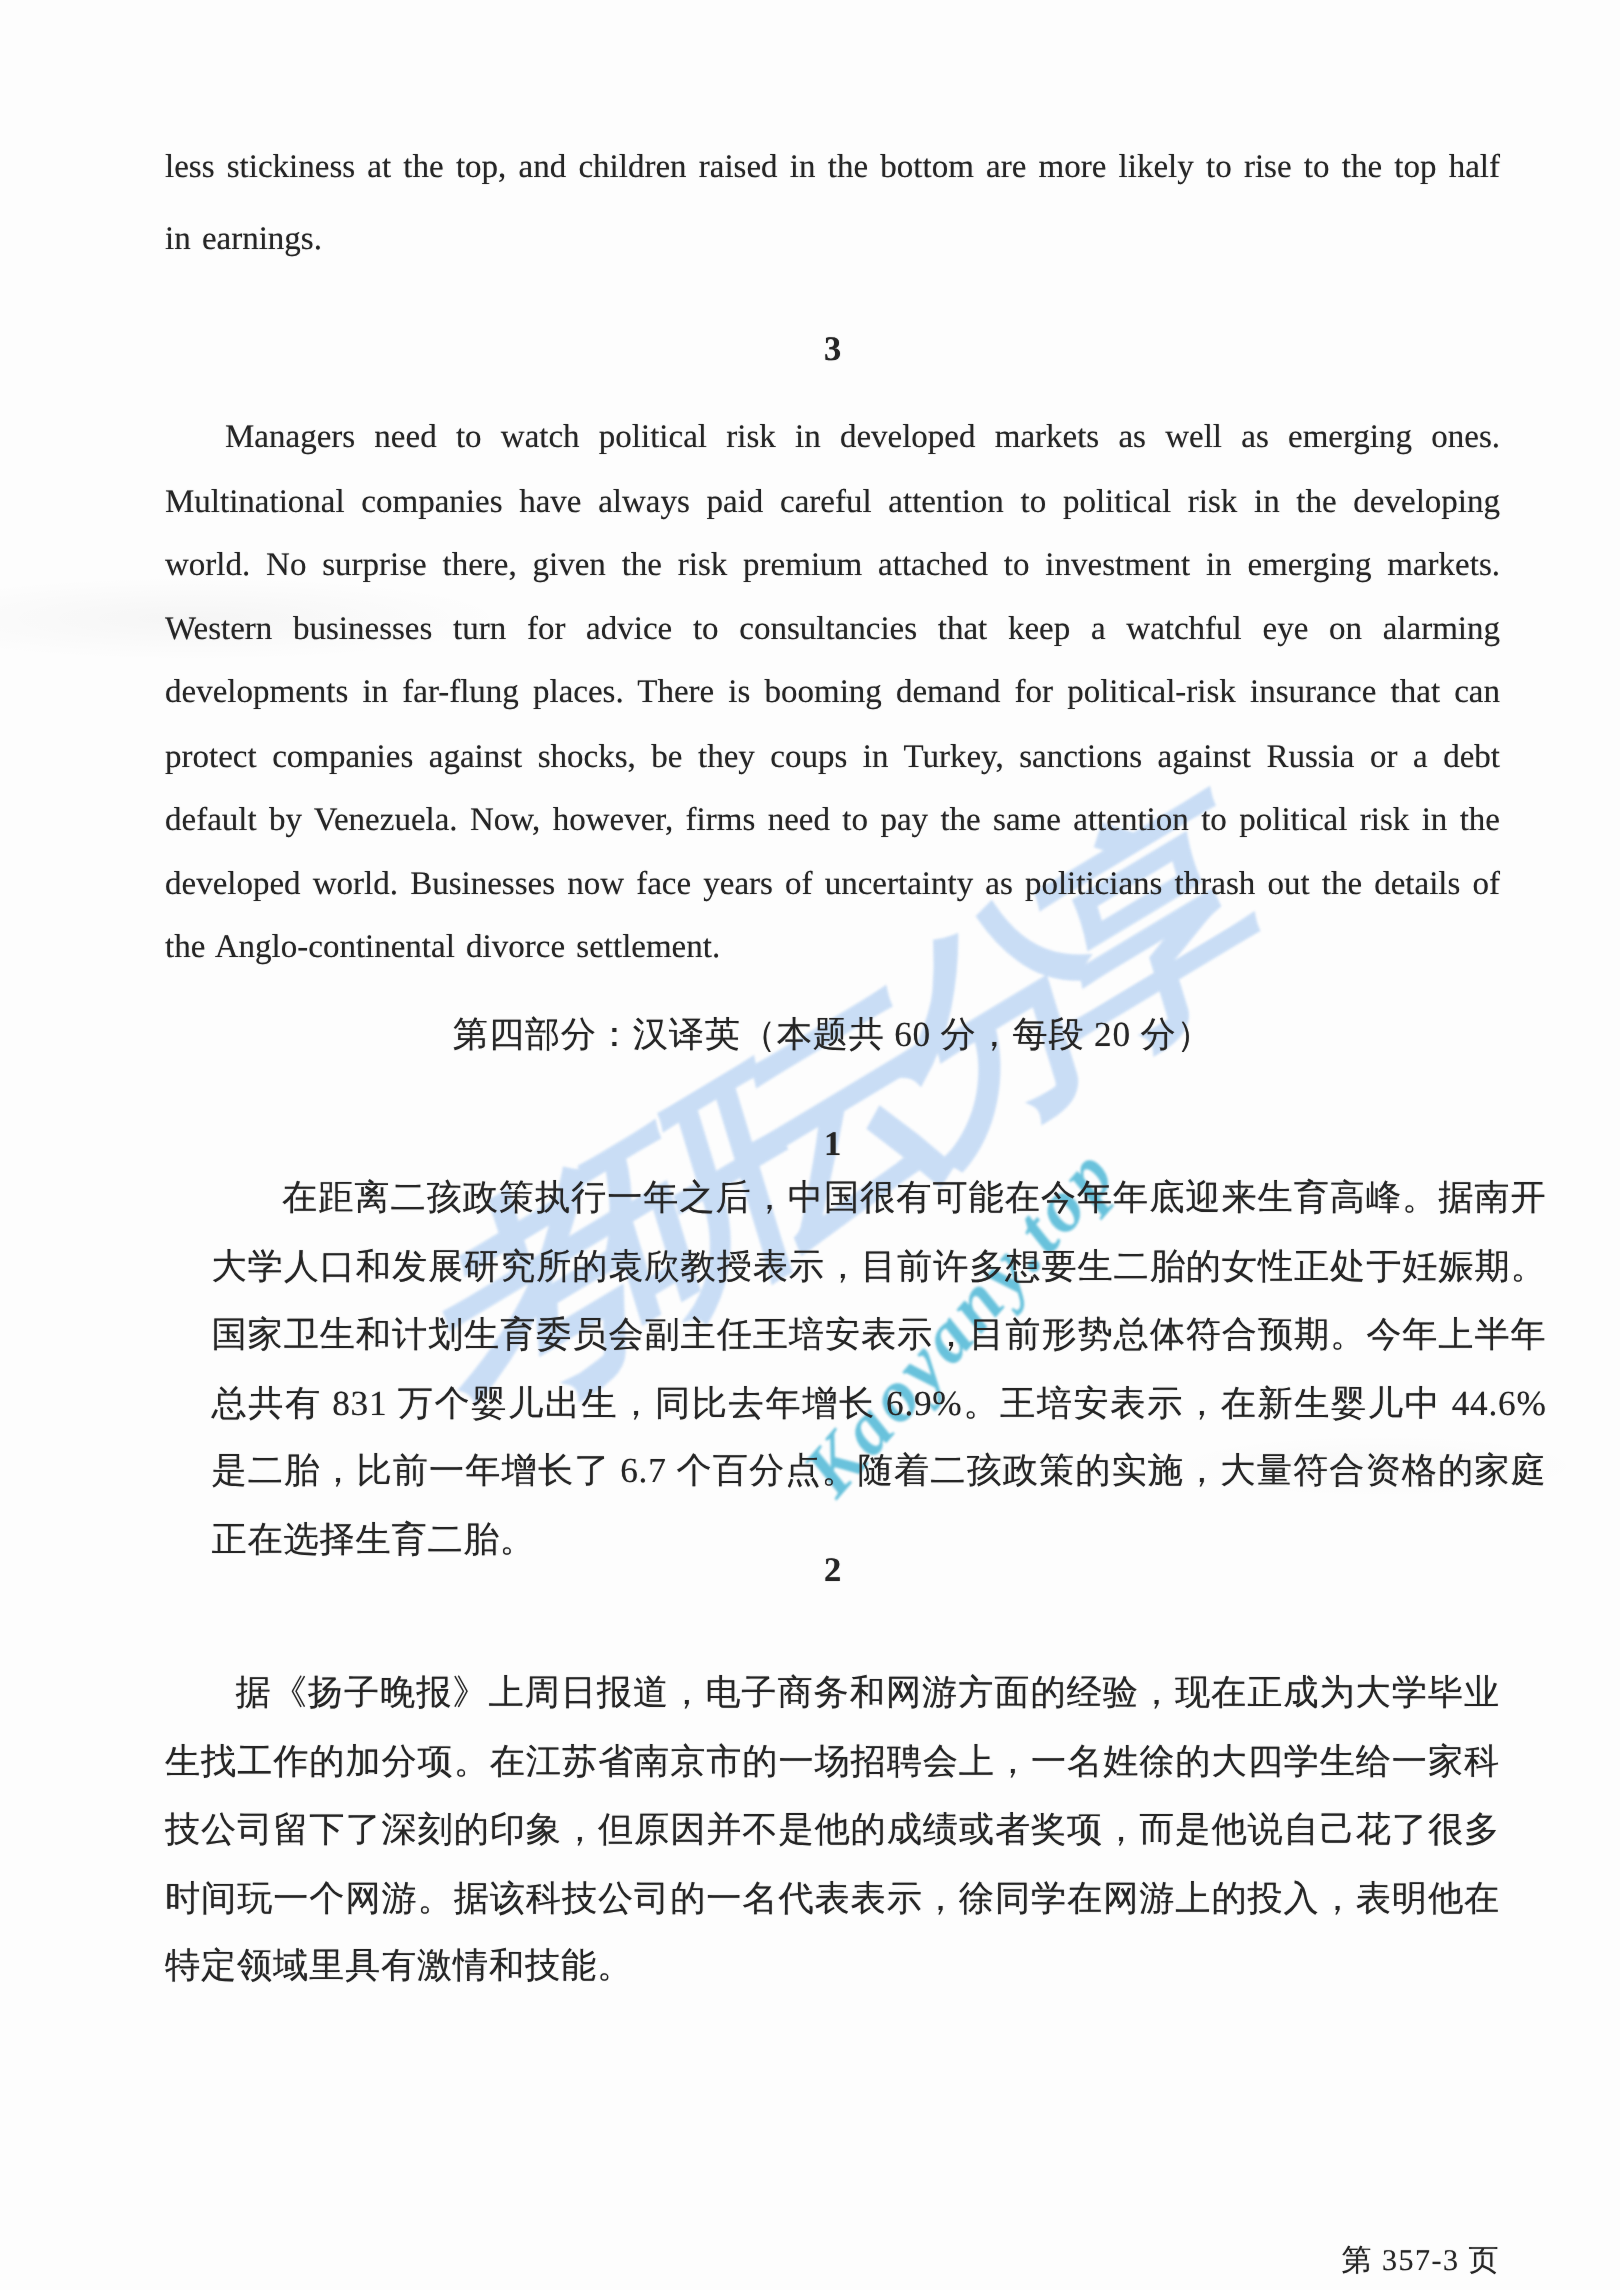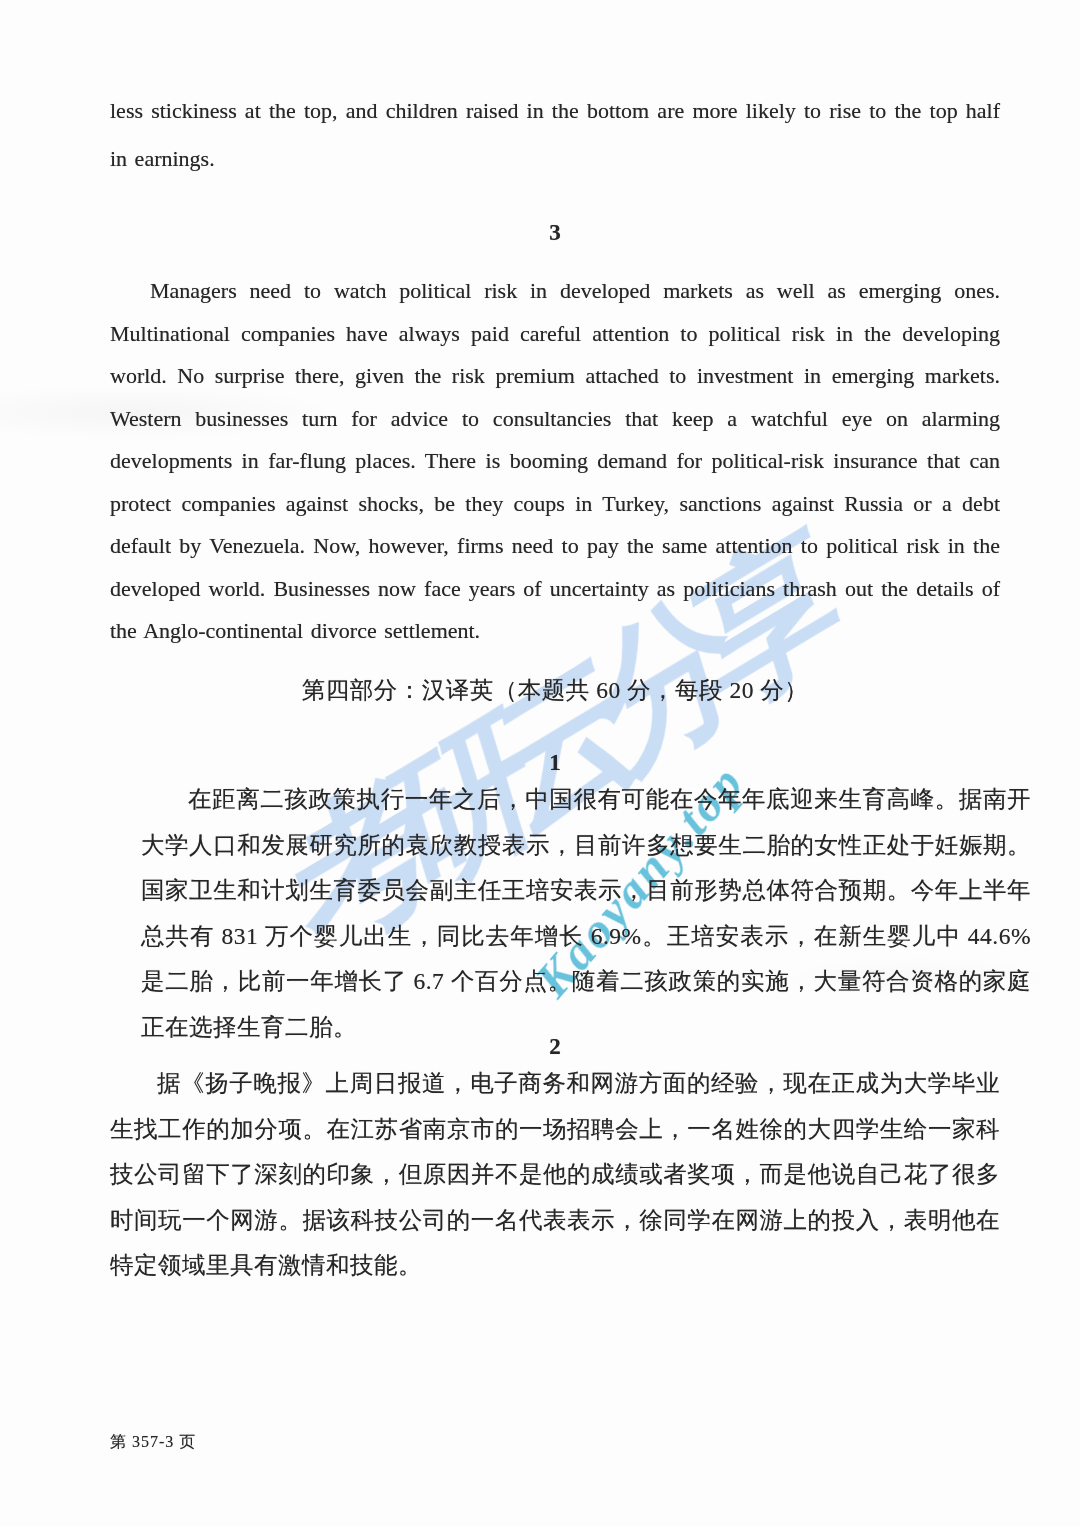--- a/index.html
+++ b/index.html
@@ -49,44 +49,44 @@
     line-height: 45.5px;
     letter-spacing: 0.5px;
   }
   .part4-header {
     top: 674px;
     font-weight: normal;
     text-align: center;
     line-height: 32px;
   }
   .p-cn1 { top: 777px;  text-indent: 2em; margin-left: 31px; }
-  .p-cn2 { top: 1061px; text-indent: 2em; }
+  .p-cn2 { top: 1107px; text-indent: 2em; }
 
   .passage-num {
     position: absolute;
     left: 110px;
     width: 890px;
     z-index: 2;
     text-align: center;
     font-size: 23px;
     font-weight: 600;
     text-shadow: 0 0 0.7px rgba(45,45,45,0.6);
   }
   .num-3 { top: 220px; }
   .num-1 { top: 750px; }
   .num-2 { top: 1034px; }
 
   .page-footer {
     position: absolute;
     left: 110px;
     width: 890px;
-    top: 1432px;
+    top: 1493px;
     z-index: 2;
-    text-align: left;
-    font-size: 16px;
+    text-align: right;
+    font-size: 20px;
     letter-spacing: 1px;
     text-shadow: 0 0 0.7px rgba(45,45,45,0.5);
   }
 
   
   .wm {
     position: absolute;
     z-index: 1;
     pointer-events: none;
     white-space: nowrap;

